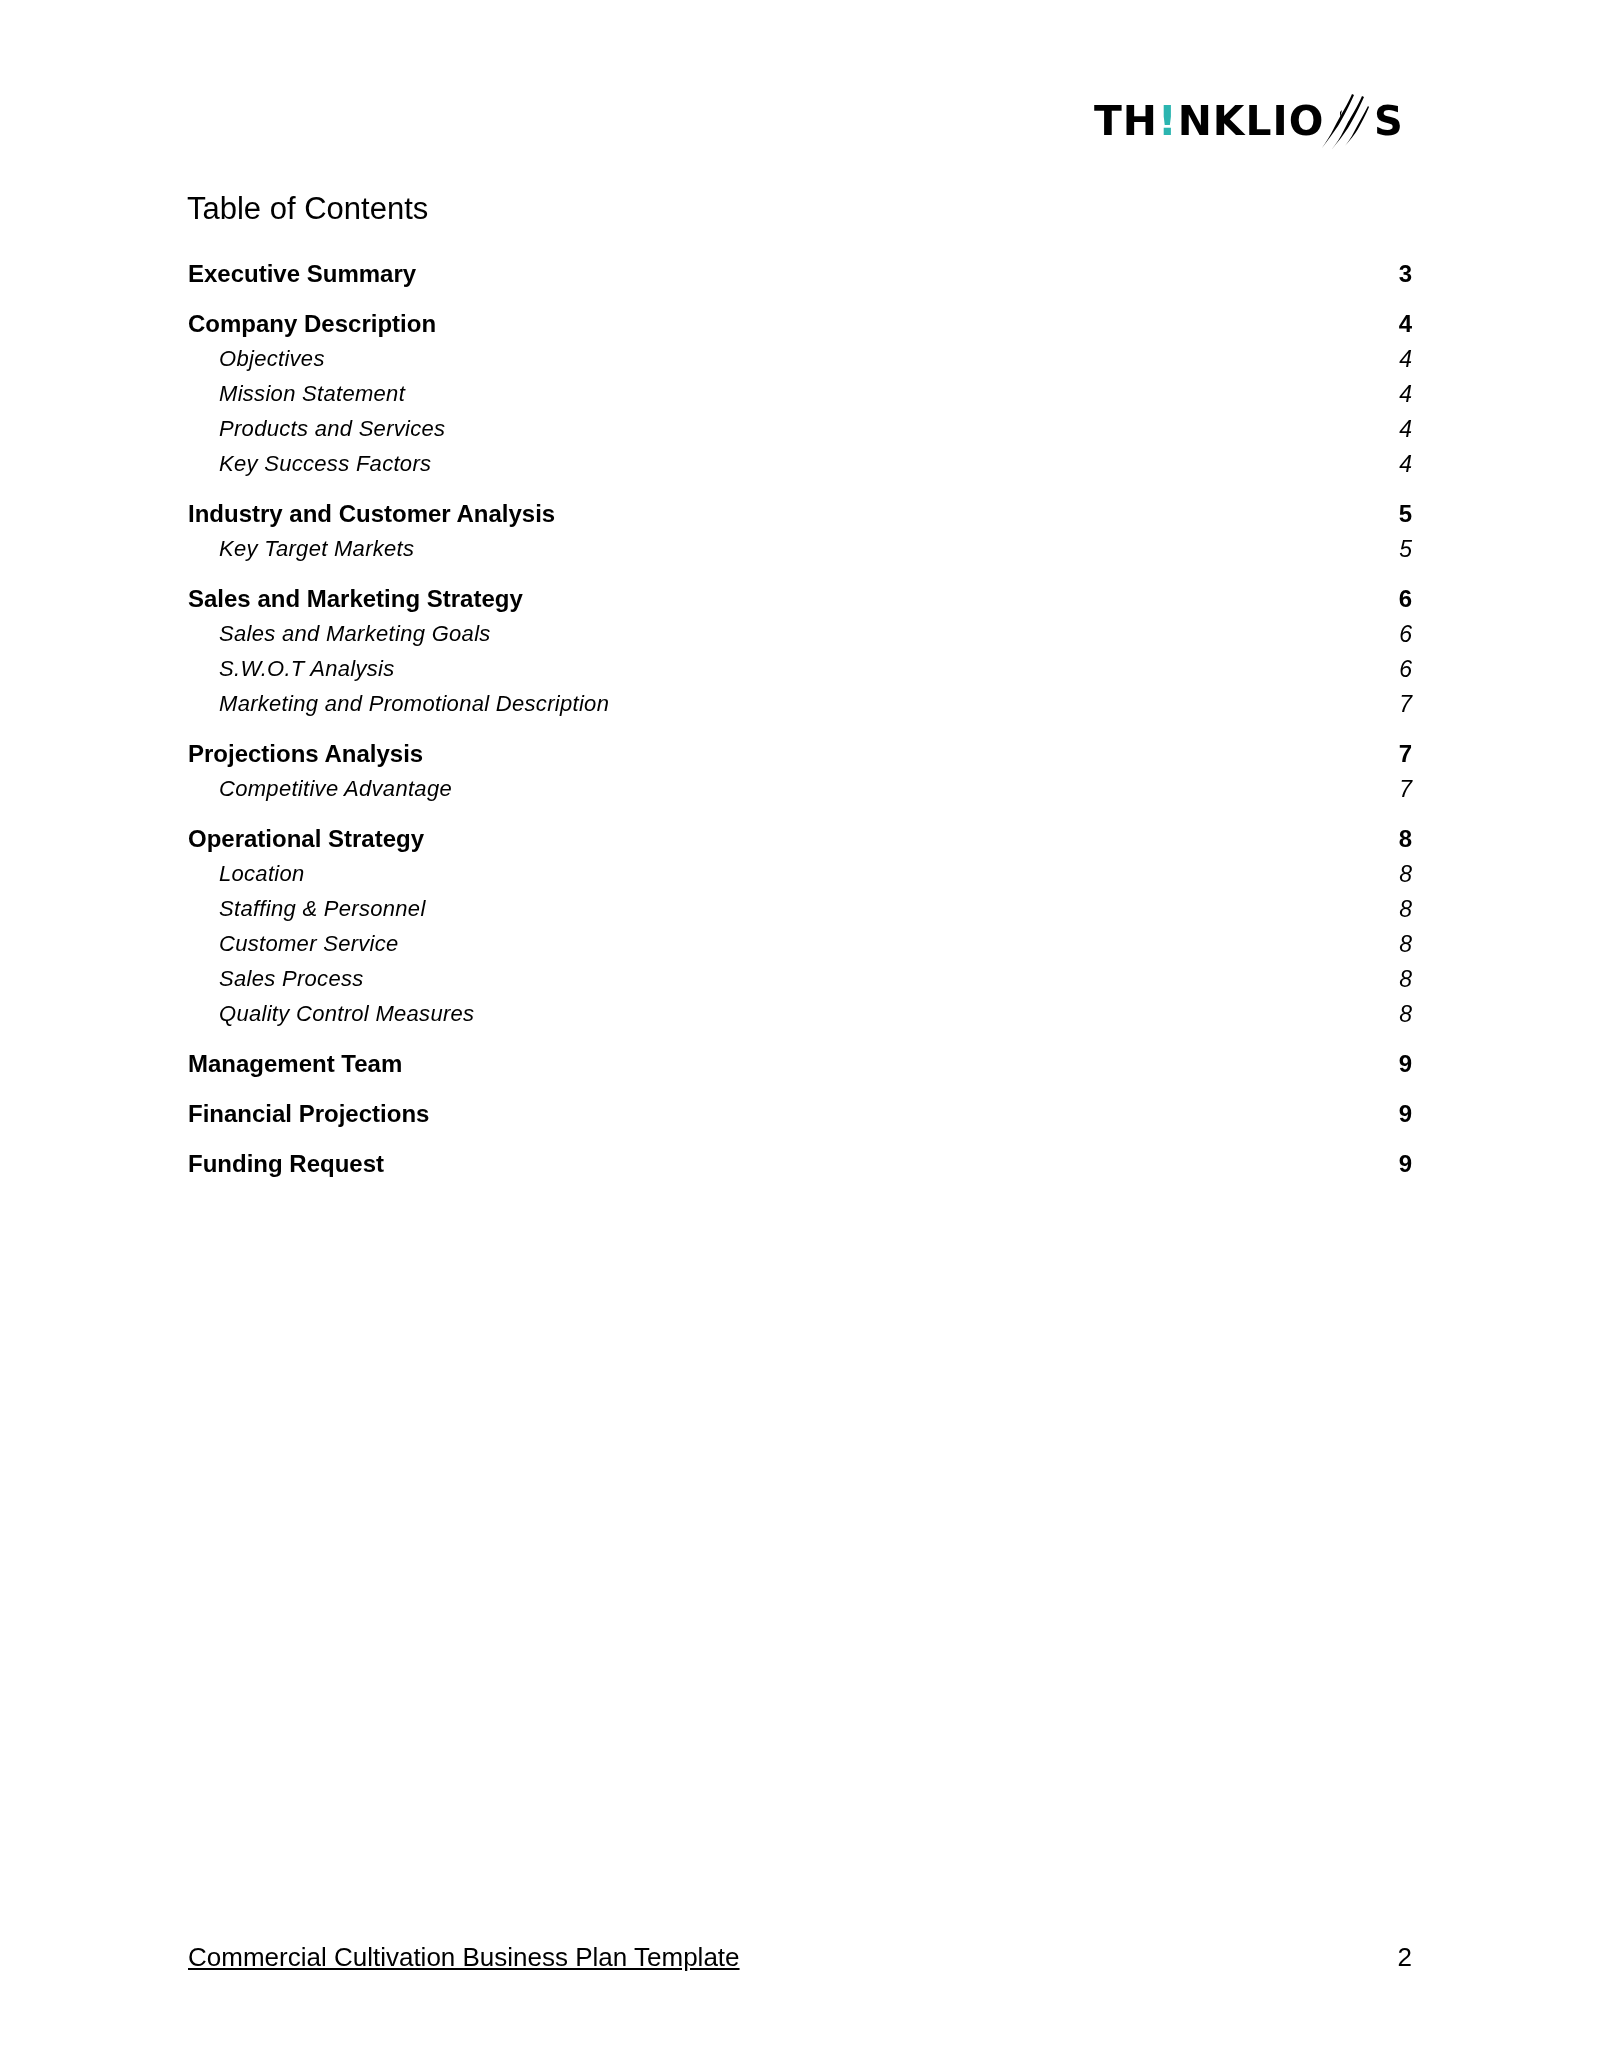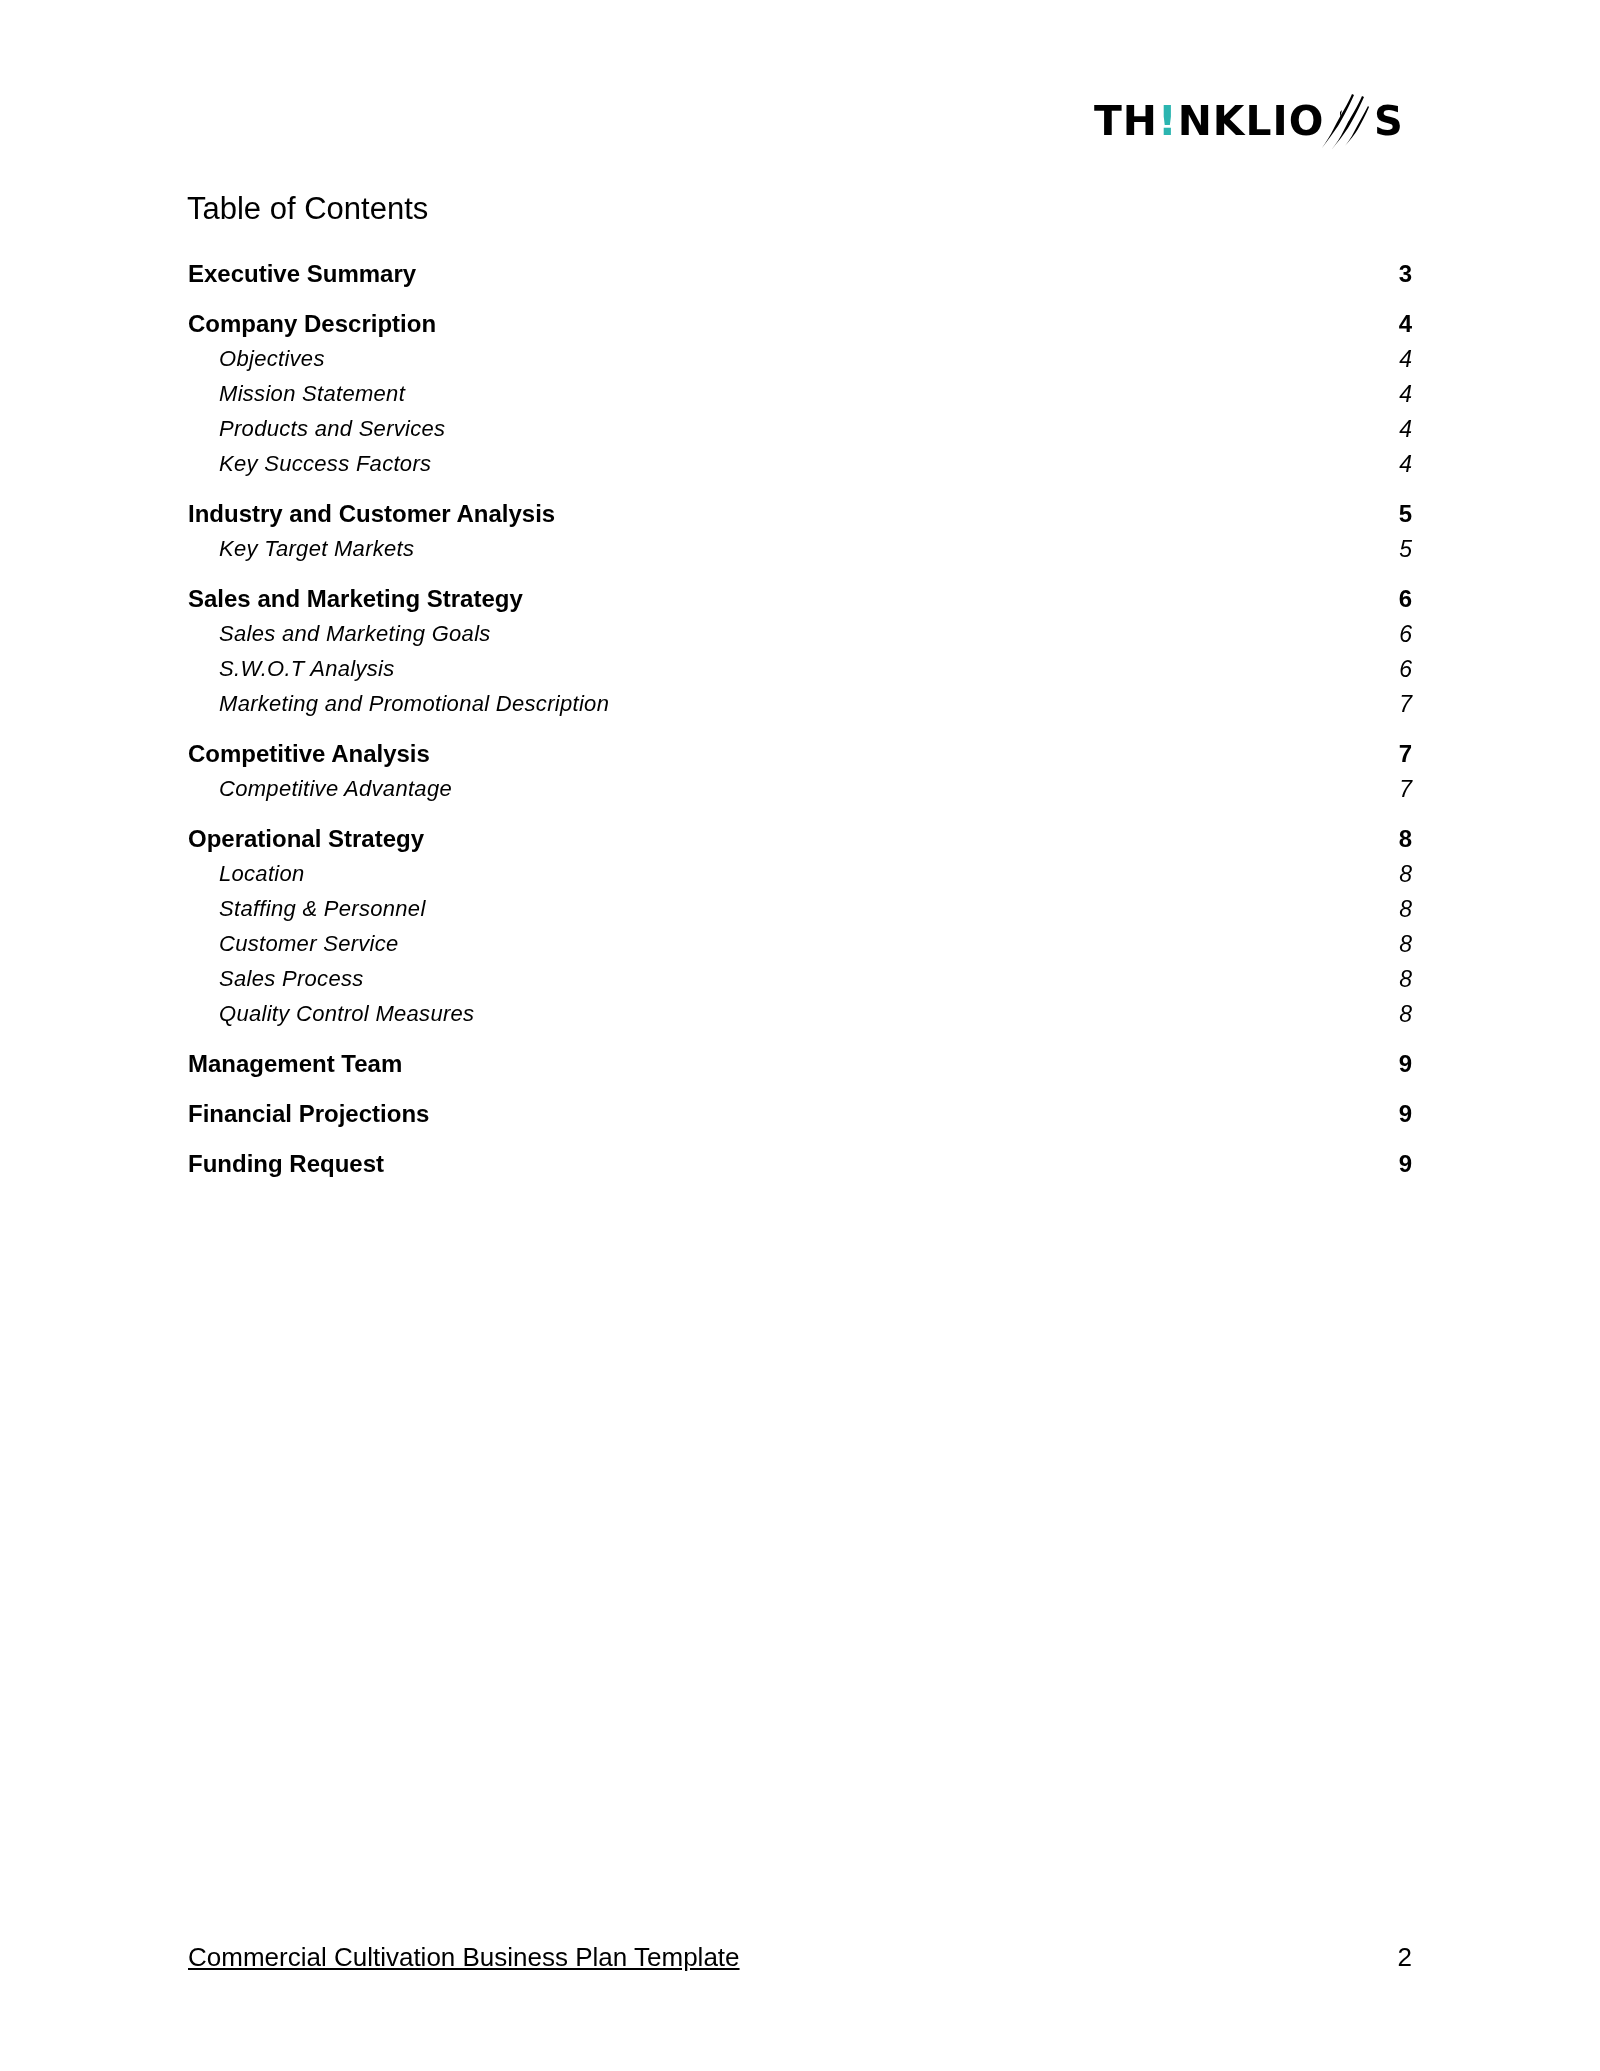--- a/index.html
+++ b/index.html
@@ -94,21 +94,21 @@
     </div>
     <div class="row h2" style="top: 654px;">
       <span class="label">S.W.O.T Analysis</span>
       <span class="page">6</span>
     </div>
     <div class="row h2" style="top: 689px;">
       <span class="label">Marketing and Promotional Description</span>
       <span class="page">7</span>
     </div>
     <div class="row h1" style="top: 739px;">
-      <span class="label">Competitive Analysis</span>
+      <span class="label">Projections Analysis</span>
       <span class="page">7</span>
     </div>
     <div class="row h2" style="top: 774px;">
       <span class="label">Competitive Advantage</span>
       <span class="page">7</span>
     </div>
     <div class="row h1" style="top: 824px;">
       <span class="label">Operational Strategy</span>
       <span class="page">8</span>
     </div>

